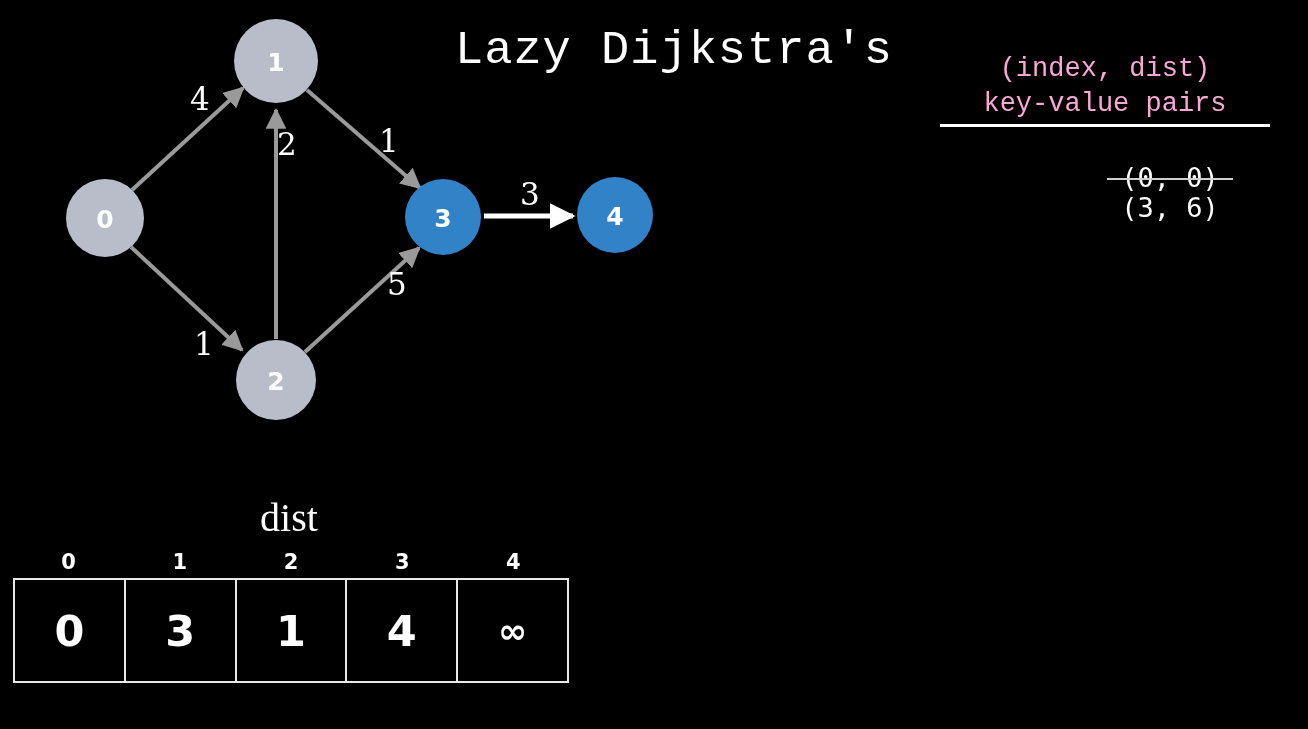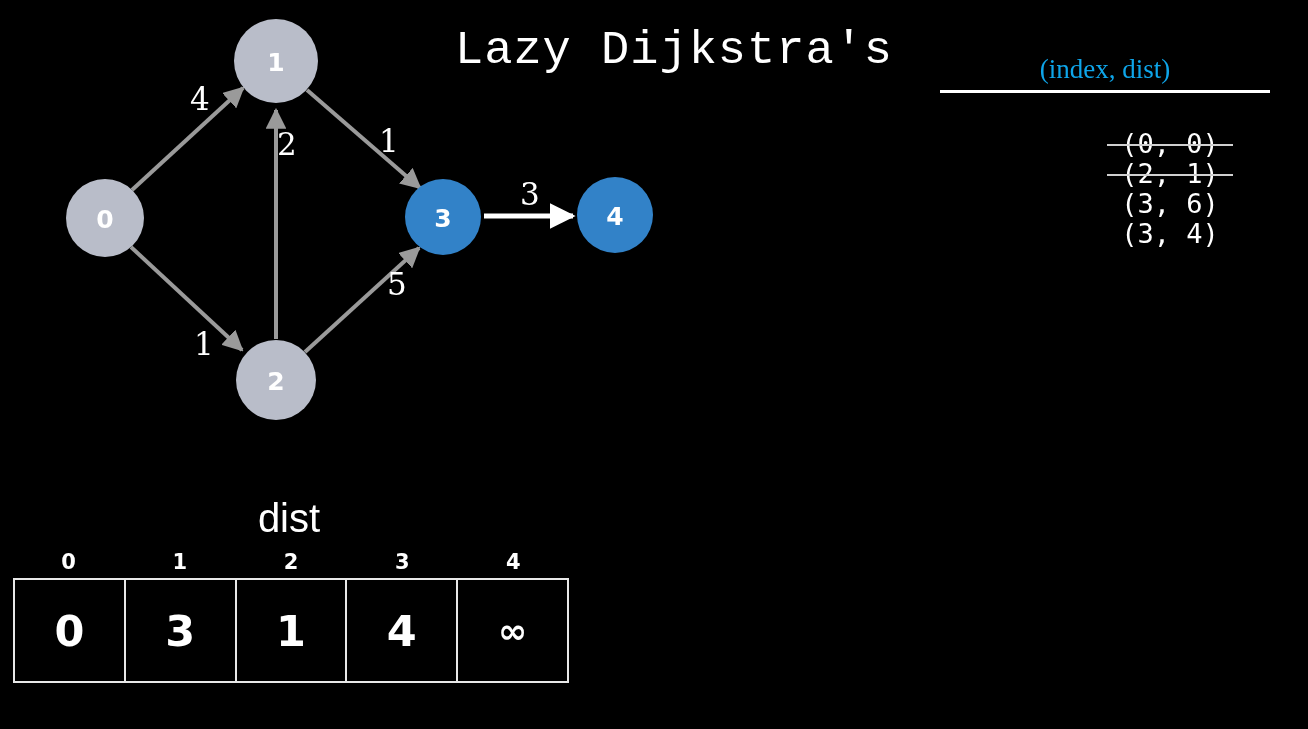--- a/index.html
+++ b/index.html
@@ -59,23 +59,23 @@
 
   
   .kv-panel {
     position: absolute;
     left: 930px;
     top: 52px;
     width: 350px;
     text-align: center;
   }
   .kv-header {
-    font-family: Liberation Serif, serif;
+    font-family: Liberation Mono, monospace;
     font-size: 27px;
-    color: #0ea5e9;
+    color: #f9a8d4;
     line-height: 1.28;
     white-space: pre;
   }
   .kv-rule {
     width: 330px;
     height: 3px;
     background: #ffffff;
     margin: 3px auto 0 auto;
   }
   .kv-list {
@@ -114,21 +114,21 @@
     align-items: center;
   }
 
   
   .dist-wrap {
     position: absolute;
     left: 13px;
     top: 498px;
   }
   .dist-title {
-    font-family: Liberation Sans, sans-serif;
+    font-family: Liberation Serif, serif;
     font-size: 40px;
     color: #ffffff;
     text-align: center;
     width: 556px;
     line-height: 1;
     margin-left: -2px;
   }
   .dist-idx-row {
     display: flex;
     width: 556px;
@@ -218,41 +218,36 @@
 
   <div class="edge-weight" style="left:190px; top:84px;">4</div>
   <div class="edge-weight" style="left:194px; top:329px;">1</div>
   <div class="edge-weight" style="left:277px; top:129px;">2</div>
   <div class="edge-weight" style="left:379px; top:126px;">1</div>
   <div class="edge-weight" style="left:387px; top:269px;">5</div>
   <div class="edge-weight" style="left:520px; top:179px;">3</div>
 
   <div class="kv-panel">
     <div class="kv-header">(index, dist)</div>
+    <div class="kv-header">key-value pairs</div>
     <div class="kv-rule"></div>
 
     <div class="kv-list">
 
       <div class="kv-row struck">
         <span class="kv-text">(0, 0)</span>
       </div>
 
 
-      <div class="kv-row struck">
-        <span class="kv-text">(2, 1)</span>
-      </div>
 
 
       <div class="kv-row">
         <span class="kv-text">(3, 6)</span>
       </div>
 
-      <div class="kv-row">
-        <span class="kv-text">(3, 4)</span>
-      </div>
 
     </div>
   </div>
 
   <div class="dist-wrap">
     <div class="dist-title">dist</div>
 
     <div class="dist-idx-row">
       <div class="dist-idx">0</div>
       <div class="dist-idx">1</div>

